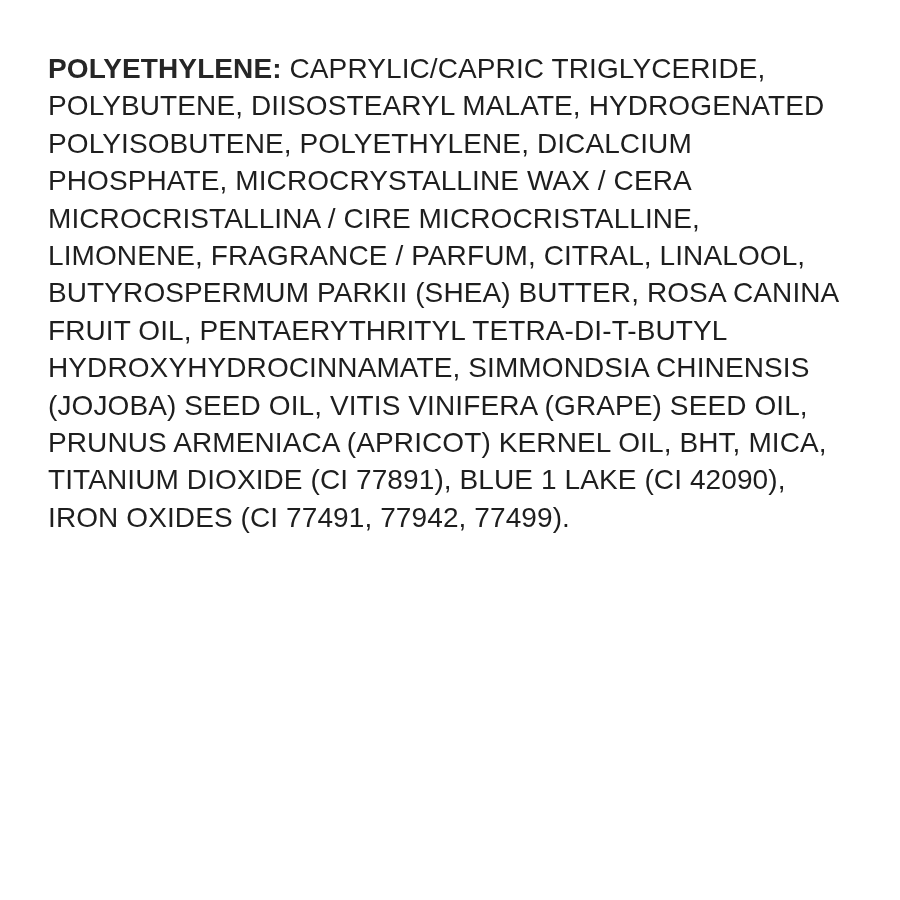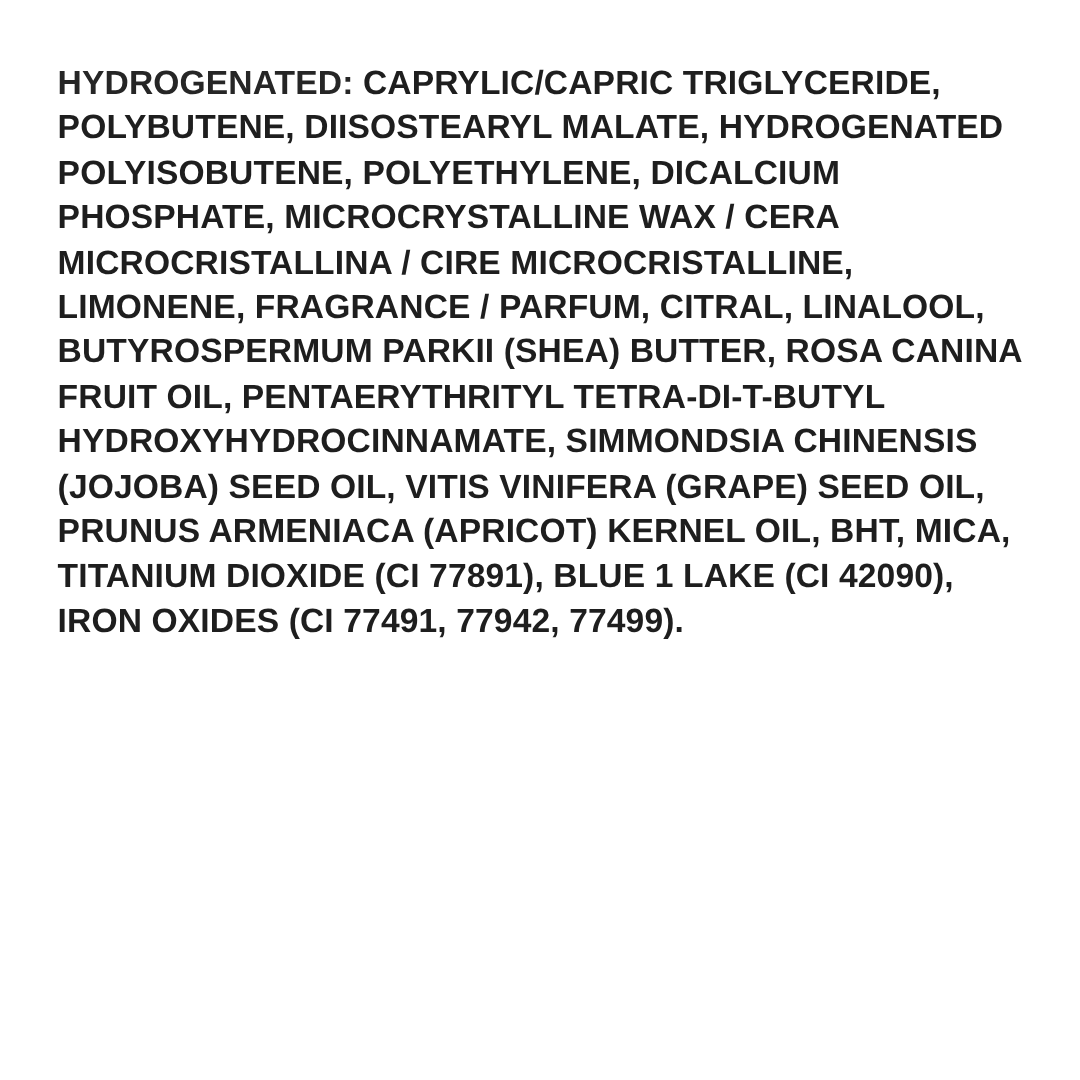--- a/index.html
+++ b/index.html
@@ -25,28 +25,28 @@
     color: #1e1e1e;
     text-align: left;
   }
   .ingredients-label {
     font-weight: bold;
     color: #262626;
     white-space: pre;
   }
   .ingredients-text {
     white-space: pre-line;
-    font-weight: bold;
+    font-weight: normal;
   }
 </style>
 </head>
 <body>
 
 <div class="ingredients-block">
-  <span class="ingredients-label">HYDROGENATED:</span><span class="ingredients-text"> CAPRYLIC/CAPRIC TRIGLYCERIDE,
+  <span class="ingredients-label">POLYETHYLENE:</span><span class="ingredients-text"> CAPRYLIC/CAPRIC TRIGLYCERIDE,
 POLYBUTENE, DIISOSTEARYL MALATE, HYDROGENATED
 POLYISOBUTENE, POLYETHYLENE, DICALCIUM
 PHOSPHATE, MICROCRYSTALLINE WAX / CERA
 MICROCRISTALLINA / CIRE MICROCRISTALLINE,
 LIMONENE, FRAGRANCE / PARFUM, CITRAL, LINALOOL,
 BUTYROSPERMUM PARKII (SHEA) BUTTER, ROSA CANINA
 FRUIT OIL, PENTAERYTHRITYL TETRA-DI-T-BUTYL
 HYDROXYHYDROCINNAMATE, SIMMONDSIA CHINENSIS
 (JOJOBA) SEED OIL, VITIS VINIFERA (GRAPE) SEED OIL,
 PRUNUS ARMENIACA (APRICOT) KERNEL OIL, BHT, MICA,

